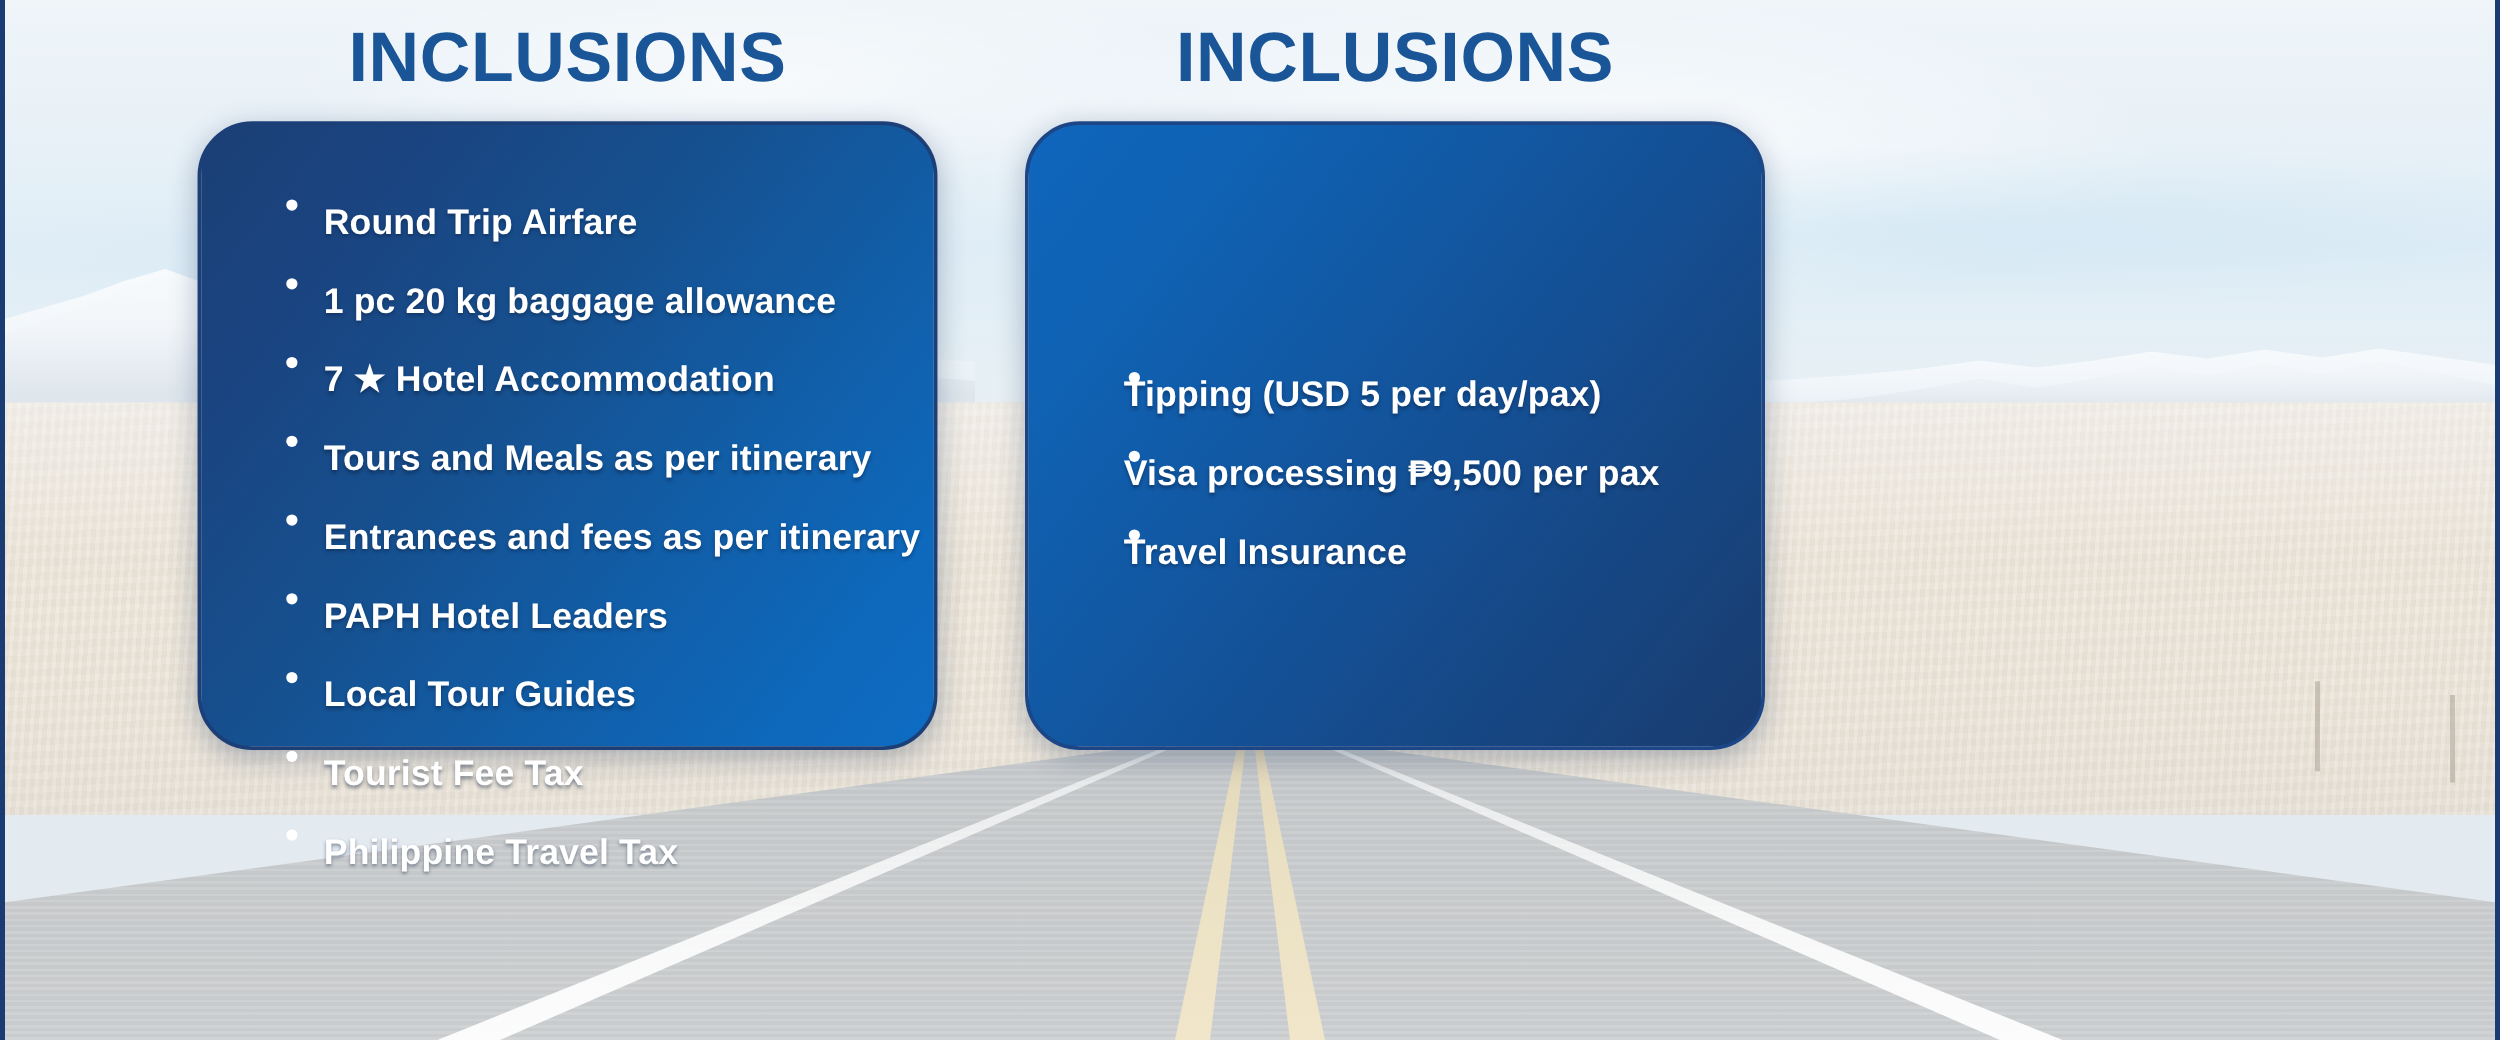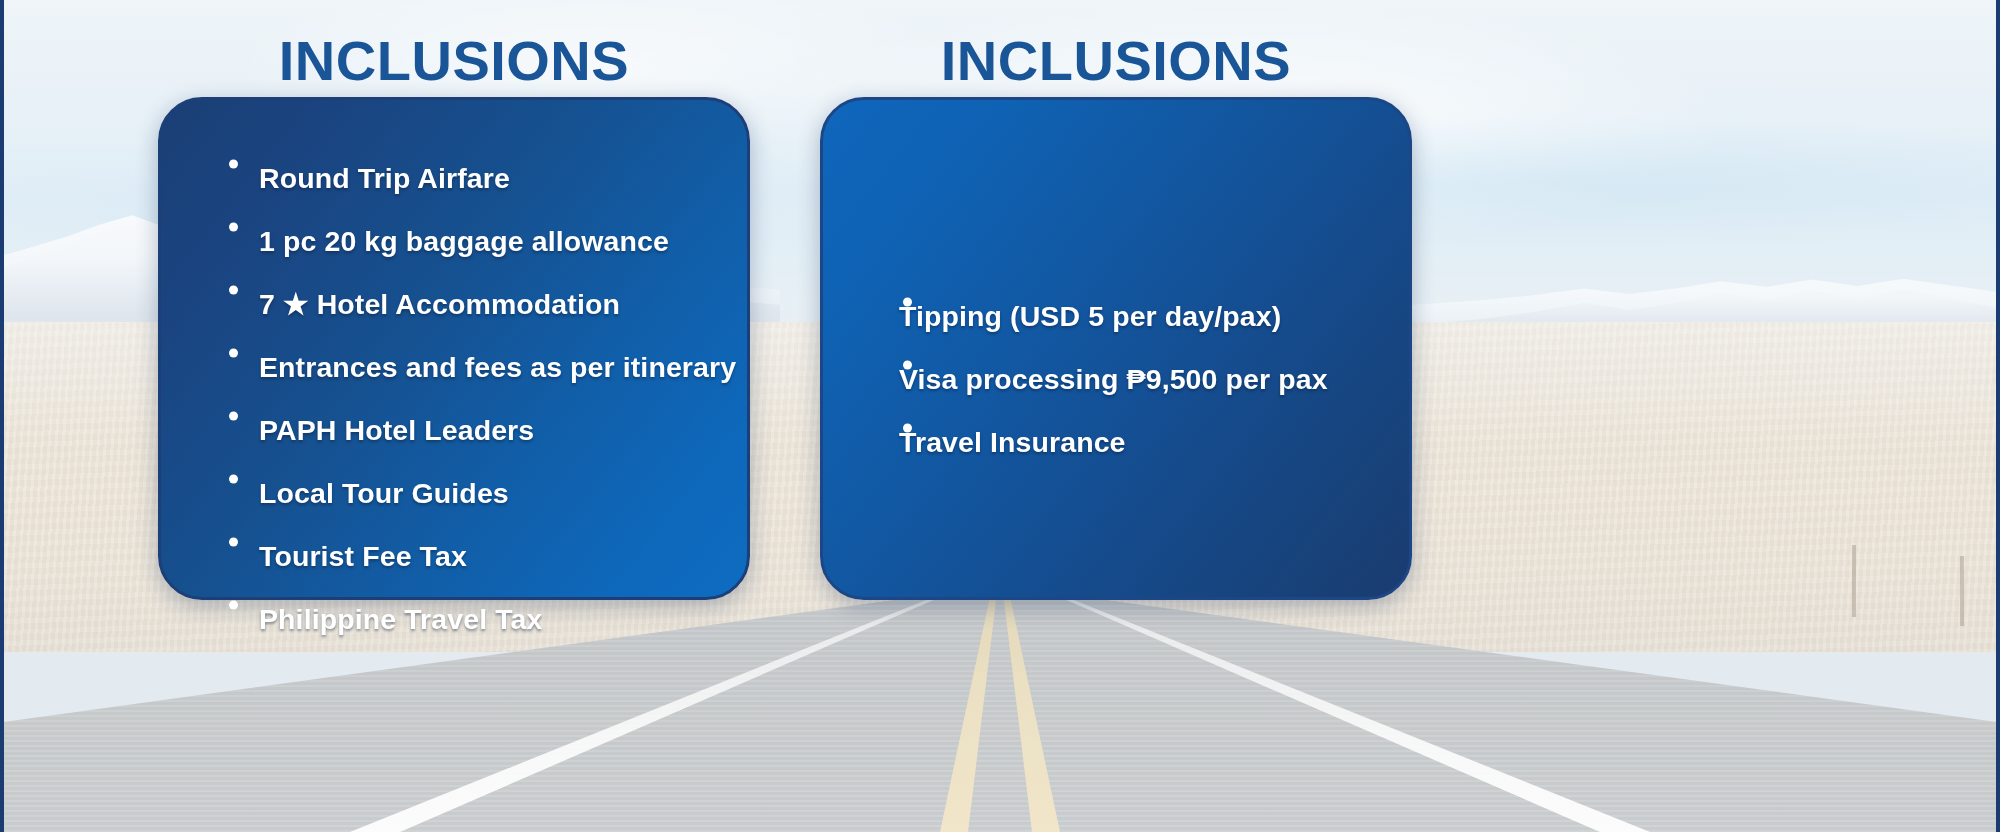--- a/index.html
+++ b/index.html
@@ -136,21 +136,21 @@
 
   
   .content { position:absolute; inset:0; }
 
   .col { position:absolute; top:0; }
   .col-left  { left:158px;  width:592px; }
   .col-right { left:820px;  width:592px; }
 
   .panel-title {
     position:absolute;
-    top:28px;
+    top:13px;
     width:100%;
     text-align:center;
     font-size:56px;
     font-weight:700;
     letter-spacing:.5px;
     color:#1a5697;
     white-space:nowrap;
   }
   .col-left  .panel-title { left:0; }
   .col-right .panel-title { left:0; }
@@ -251,20 +251,24 @@
           <li>
             <span class="dot"></span>
             <span>1 pc 20 kg baggage allowance</span>
           </li>
           <li>
             <span class="dot"></span>
             <span>7 ★ Hotel Accommodation</span>
           </li>
           <li>
             <span class="dot"></span>
+            <span>Tours and Meals as per itinerary</span>
+          </li>
+          <li>
+            <span class="dot"></span>
             <span>Entrances and fees as per itinerary</span>
           </li>
           <li>
             <span class="dot"></span>
             <span>PAPH Hotel Leaders</span>
           </li>
           <li>
             <span class="dot"></span>
             <span>Local Tour Guides</span>
           </li>

